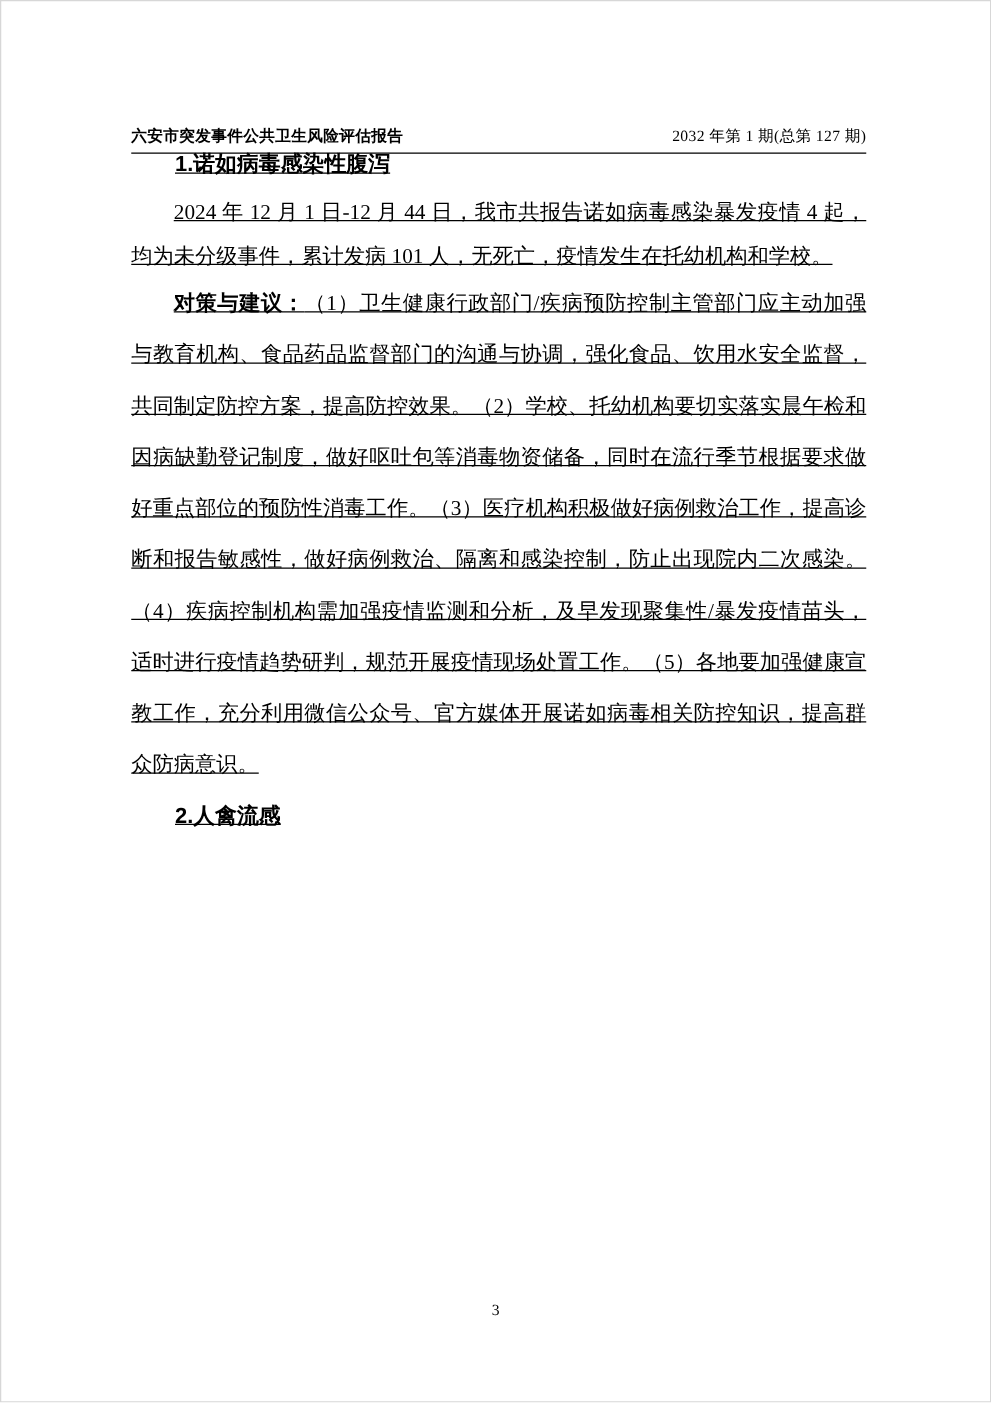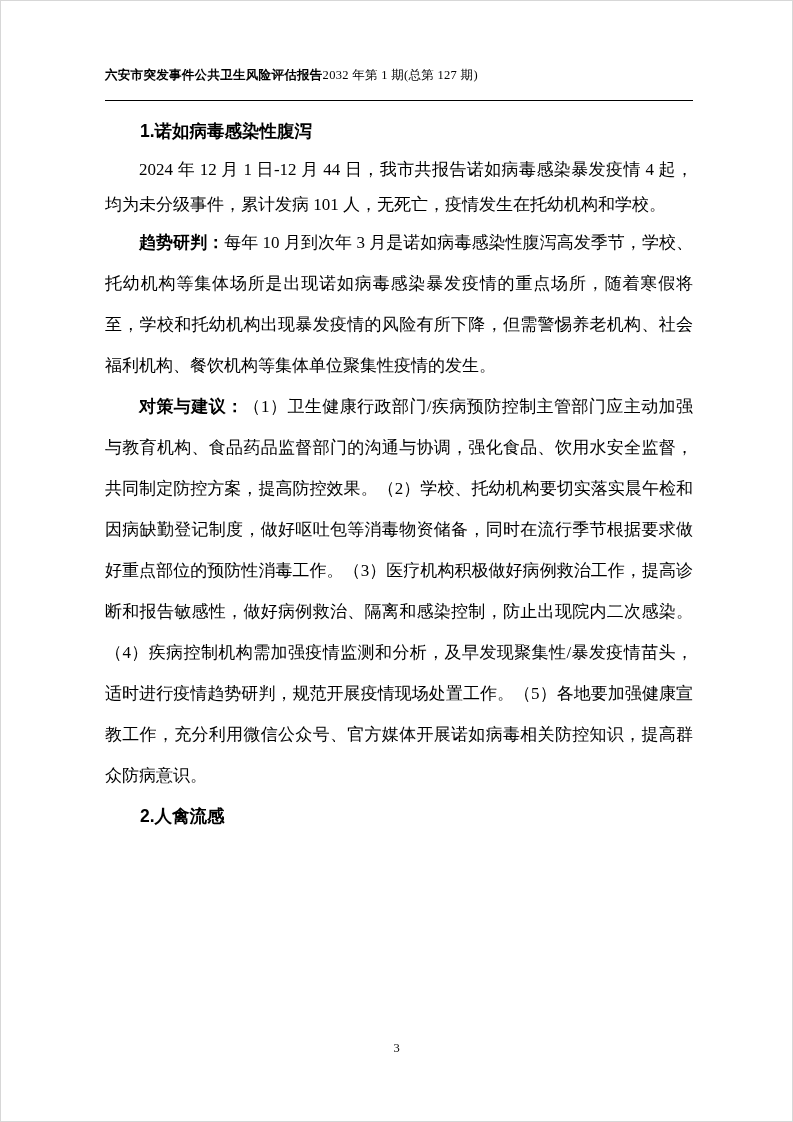--- a/index.html
+++ b/index.html
@@ -19,43 +19,45 @@
     inset: 0;
     background: #ffffff;
     border: 1px solid #d7d7d7;
     box-sizing: border-box;
     overflow: hidden;
   }
   .doc-header {
     position: absolute;
     left: 104px;
     width: 588px;
-    top: 66px;
+    top: 100px;
     display: flex;
+    justify-content: space-between;
     align-items: flex-end;
     font-size: 12.5px;
     line-height: 16px;
     border-bottom: 1.5px solid #000000;
-    padding-bottom: 17px;
+    padding-bottom: 5px;
     letter-spacing: 0.3px;
   }
   .hdr-left {
     font-weight: bold;
     font-family: "Liberation Sans", "DejaVu Sans", sans-serif;
   }
   .hdr-right {
     font-family: "Liberation Serif", "DejaVu Serif", serif;
   }
   .content {
     position: absolute;
     left: 104px;
     width: 588px;
     top: 110px;
     font-size: 17px;
     text-align: justify;
+    text-decoration: underline;
   }
   .sec-heading {
     font-size: 17.5px;
     font-weight: bold;
     font-family: "Liberation Sans", "DejaVu Sans", sans-serif;
     margin: 0;
     text-indent: 2em;
     line-height: 41px;
   }
   .para {
@@ -88,21 +90,20 @@
     <span class="hdr-left">六安市突发事件公共卫生风险评估报告</span>
     <span class="hdr-right">2032 年第 1 期(总第 127 期)</span>
   </header>
 
   <main class="content">
 
     <h2 class="sec-heading">1.诺如病毒感染性腹泻</h2>
 
     <p class="para tight"><span>2024 年 12 月 1 日-12 月 44 日，我市共报告诺如病毒感染暴发疫情 4 起，均为未分级事件，累计发病 101 人，无死亡，疫情发生在托幼机构和学校。</span></p>
 
-    <p class="para"><b class="lead">趋势研判：</b><span>每年 10 月到次年 3 月是诺如病毒感染性腹泻高发季节，学校、托幼机构等集体场所是出现诺如病毒感染暴发疫情的重点场所，随着寒假将至，学校和托幼机构出现暴发疫情的风险有所下降，但需警惕养老机构、社会福利机构、餐饮机构等集体单位聚集性疫情的发生。</span></p>
 
     <p class="para"><b class="lead">对策与建议：</b><span>（1）卫生健康行政部门/疾病预防控制主管部门应主动加强与教育机构、食品药品监督部门的沟通与协调，强化食品、饮用水安全监督，共同制定防控方案，提高防控效果。（2）学校、托幼机构要切实落实晨午检和因病缺勤登记制度，做好呕吐包等消毒物资储备，同时在流行季节根据要求做好重点部位的预防性消毒工作。（3）医疗机构积极做好病例救治工作，提高诊断和报告敏感性，做好病例救治、隔离和感染控制，防止出现院内二次感染。（4）疾病控制机构需加强疫情监测和分析，及早发现聚集性/暴发疫情苗头，适时进行疫情趋势研判，规范开展疫情现场处置工作。（5）各地要加强健康宣教工作，充分利用微信公众号、官方媒体开展诺如病毒相关防控知识，提高群众防病意识。</span></p>
 
     <h2 class="sec-heading">2.人禽流感</h2>
 
 
   </main>
 
   <footer class="doc-footer">
     <span>3</span>

